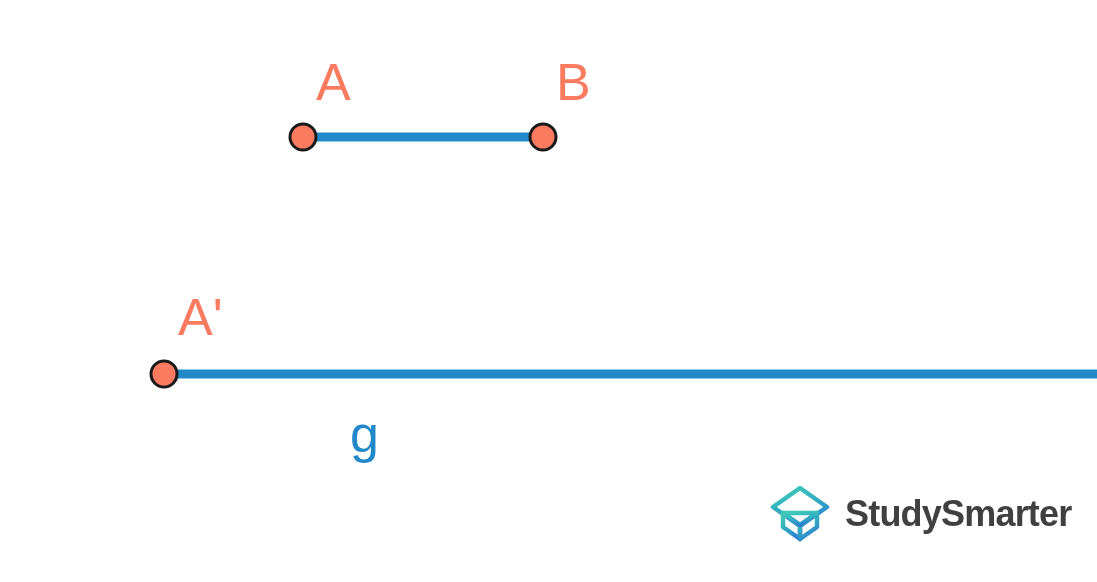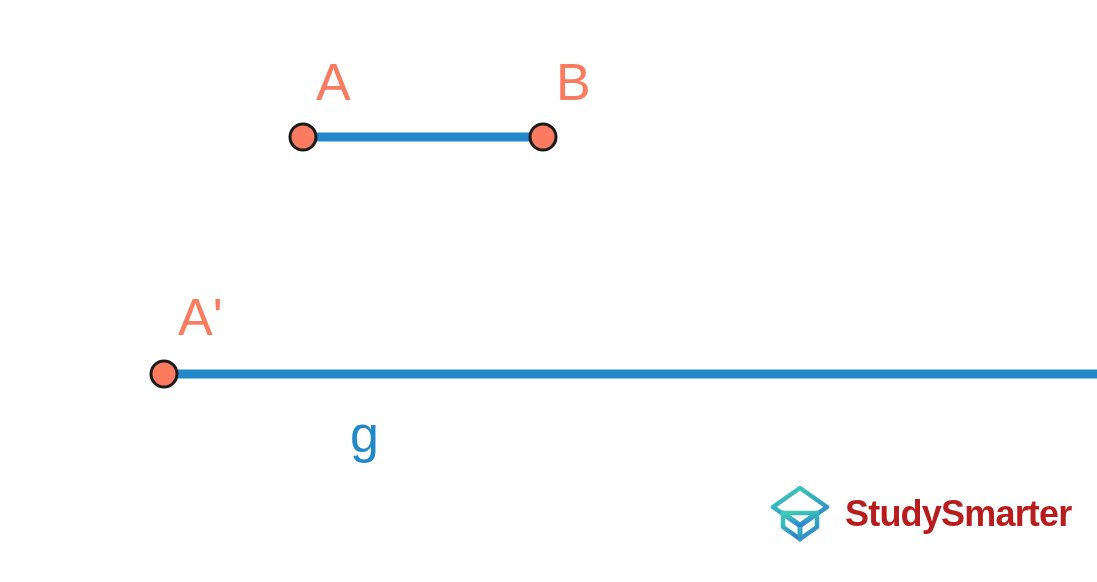--- a/index.html
+++ b/index.html
@@ -103,16 +103,16 @@
       </defs>
 
       <path d="M31 3 L58 22 L31 41 L4 22 Z" fill="none" stroke="url(#ssGrad)" stroke-width="4.5" stroke-linejoin="round"></path>
 
       <path d="M14 28 L14 42 L31 54 L31 40 Z" fill="none" stroke="url(#ssGrad)" stroke-width="4.5" stroke-linejoin="round"></path>
 
       <path d="M48 28 L48 42 L31 54 L31 40 Z" fill="none" stroke="url(#ssGrad)" stroke-width="4.5" stroke-linejoin="round"></path>
 
       <path d="M31 28 L48 28 L31 40 L14 28 Z" fill="none" stroke="url(#ssGrad)" stroke-width="4.5" stroke-linejoin="round"></path>
     </svg>
-    <div id="brand-wordmark" style="color: #b91c1c;">StudySmarter</div>
+    <div id="brand-wordmark" style="color: #404040;">StudySmarter</div>
   </div>
 
 </div>
 
 </body></html>

